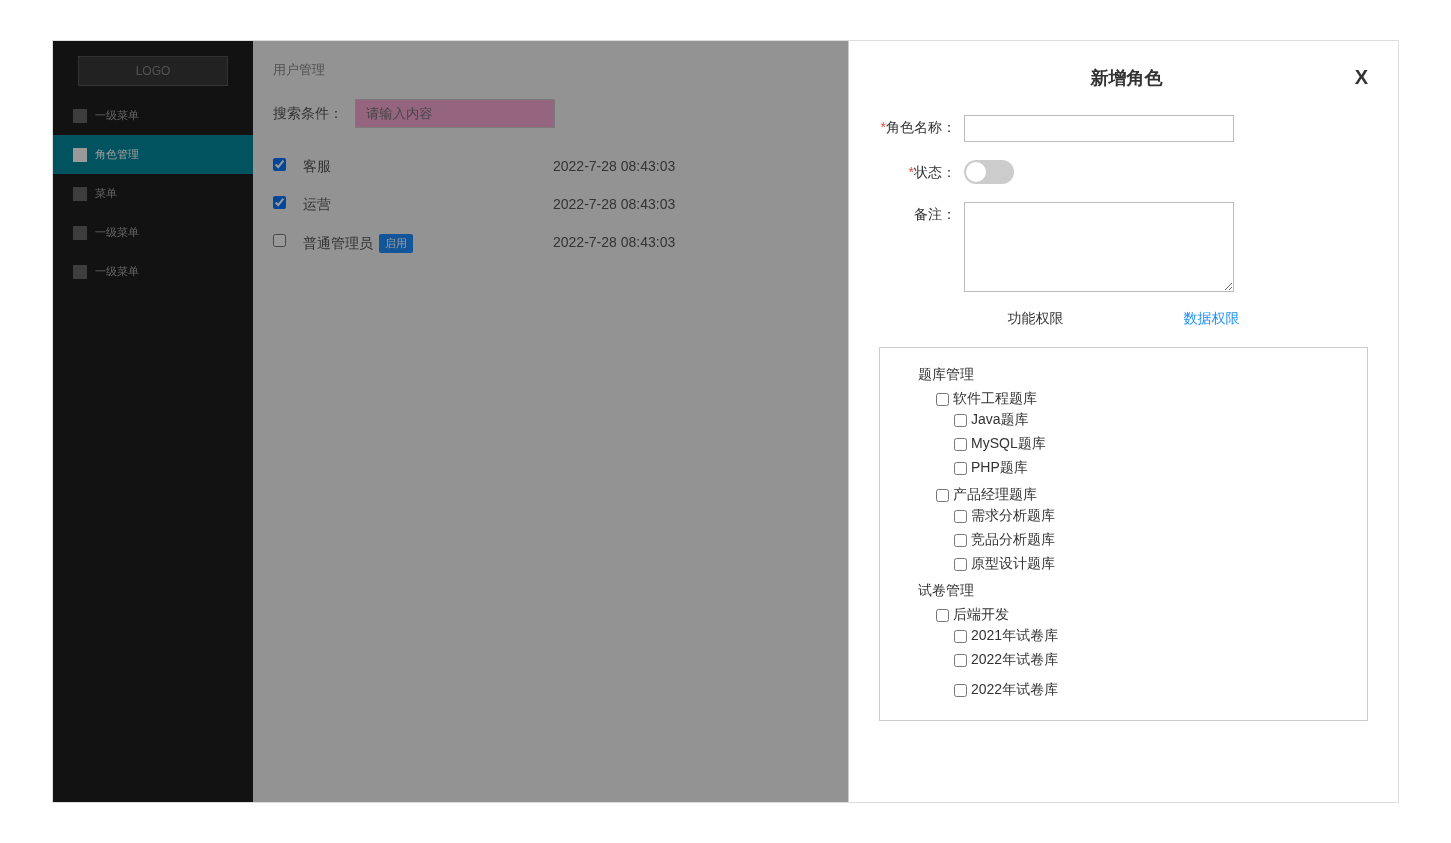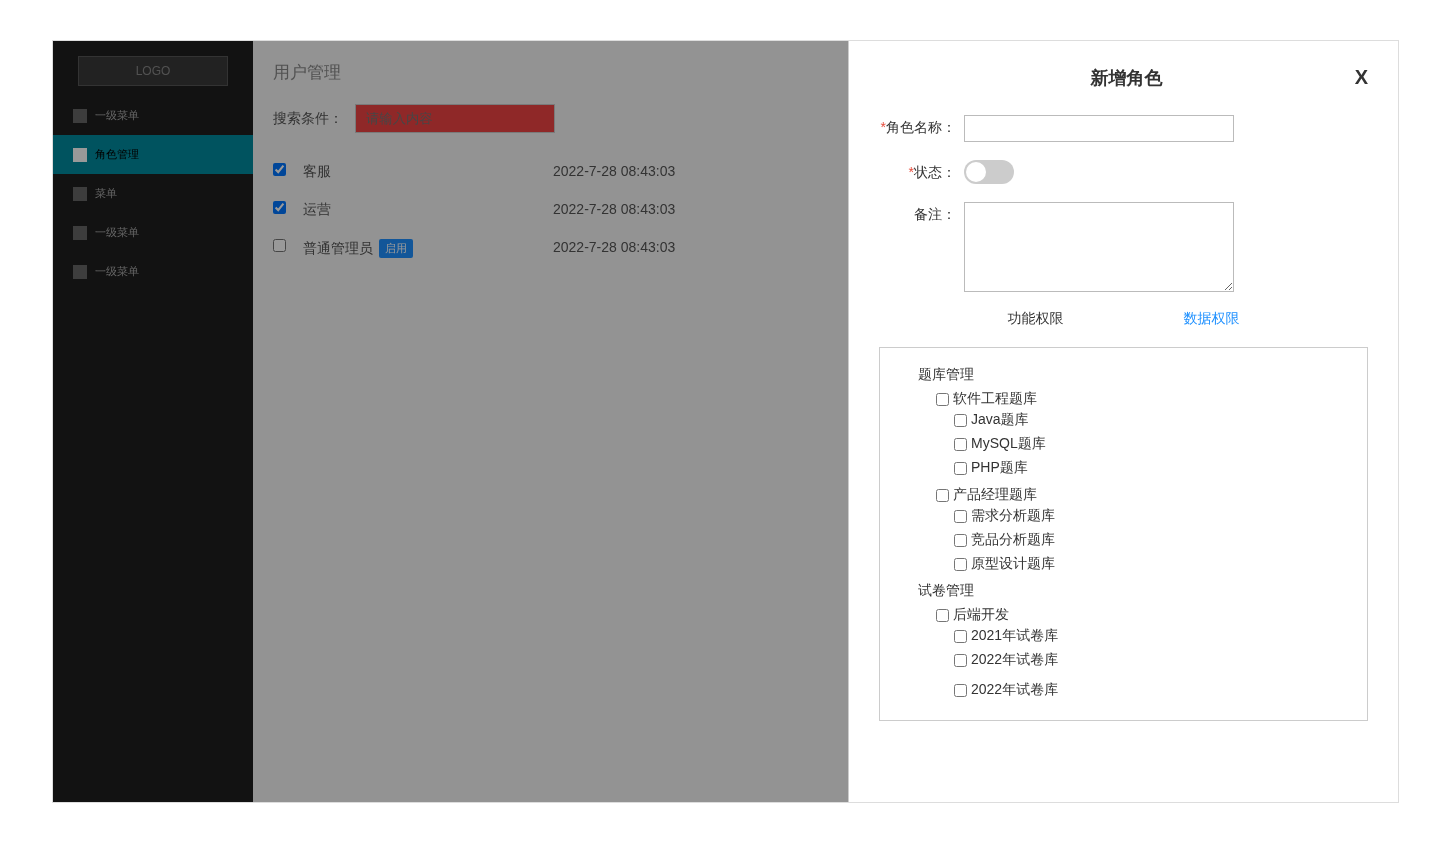--- a/index.html
+++ b/index.html
@@ -45,51 +45,51 @@
   .sidebar-item {
     padding: 12px 20px;
     font-size: 11px;
     display: flex;
     align-items: center;
     gap: 8px;
     cursor: pointer;
   }
   .sidebar-item.active {
     background: #008b9e;
-    color: #000000;
+    color: #ffffff;
   }
   .sidebar-icon {
     width: 14px; height: 14px;
     background: #666;
     display: inline-block;
   }
   .sidebar-item.active .sidebar-icon { background: #fff; }
   .main {
     flex: 1;
     background: #f5f5f5;
     padding: 20px;
     position: relative;
   }
   .breadcrumb {
-    font-size: 17px;
+    font-size: 13px;
     color: #888;
     margin-bottom: 20px;
   }
   .search-row {
     display: flex;
     align-items: center;
     gap: 12px;
     margin-bottom: 20px;
   }
   .search-label { color: #555; }
   .search-input {
     border: 1px solid #ccc;
     padding: 6px 10px;
     width: 200px;
-    background: #ef4444;
+    background: #f9a8d4;
   }
   .table {
     width: 100%;
   }
   .table-header {
     display: flex;
     padding: 10px 0;
     border-bottom: 1px solid #ddd;
     font-weight: bold;
     color: #333;

